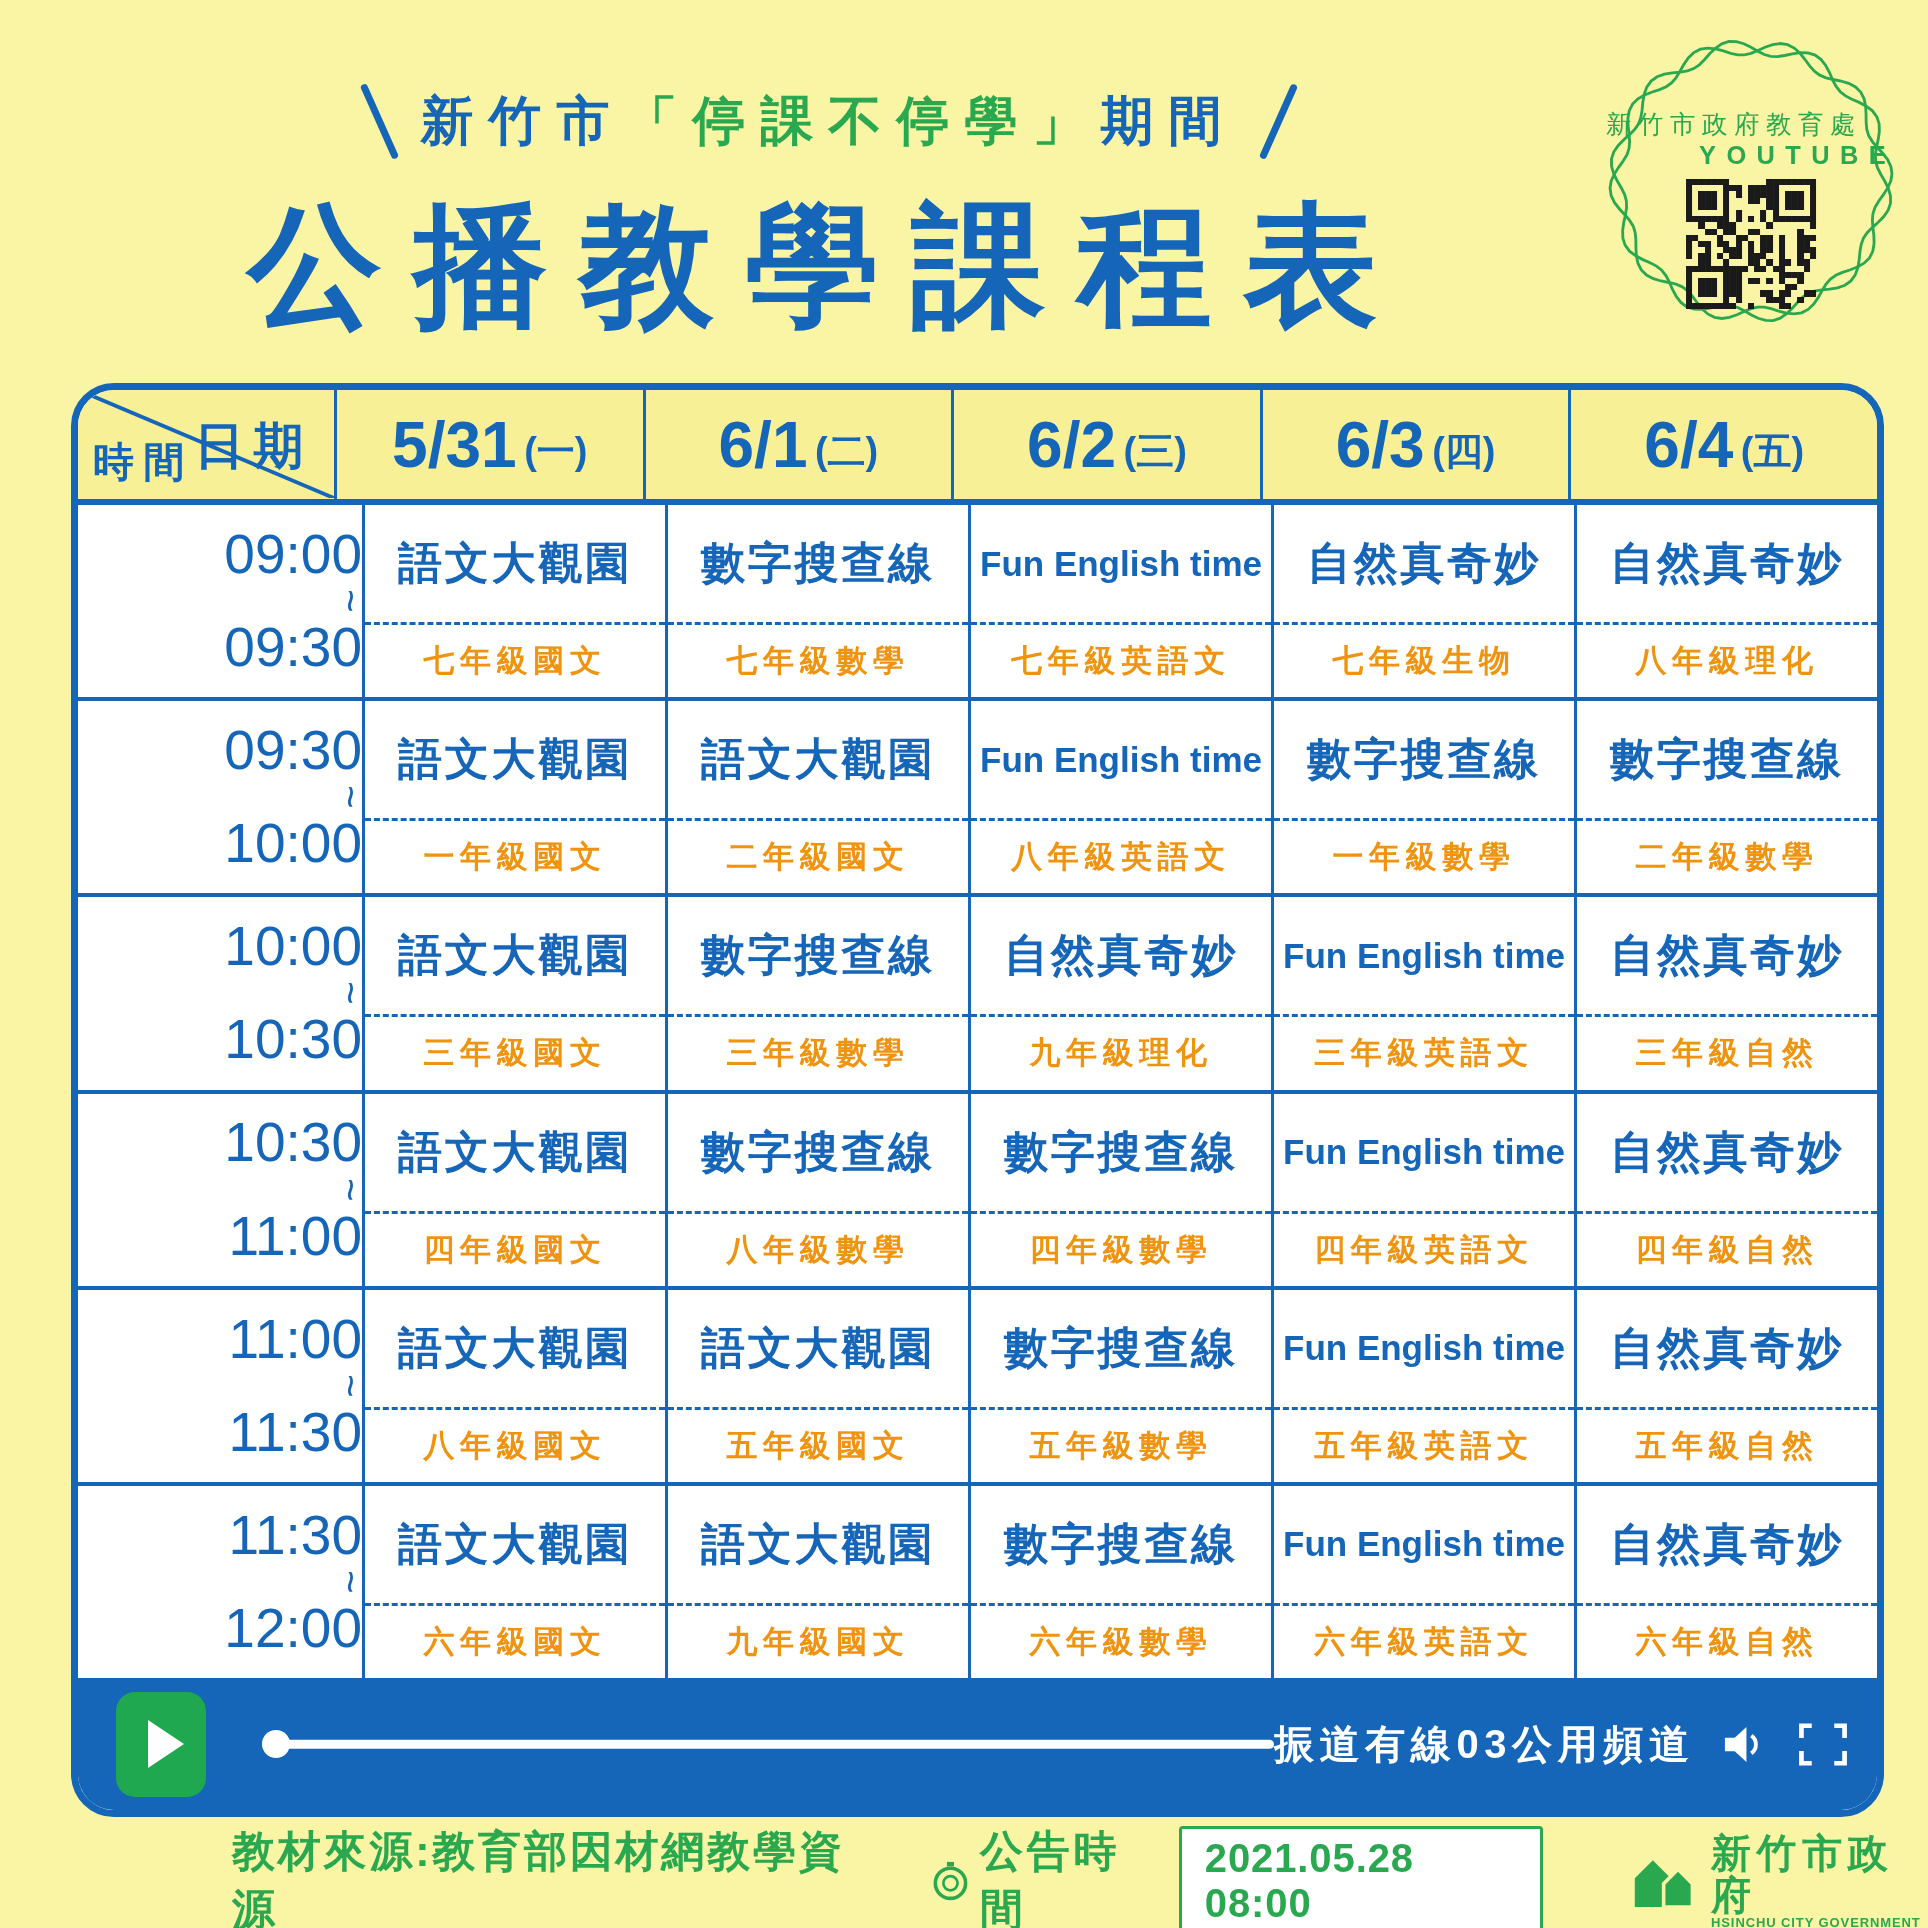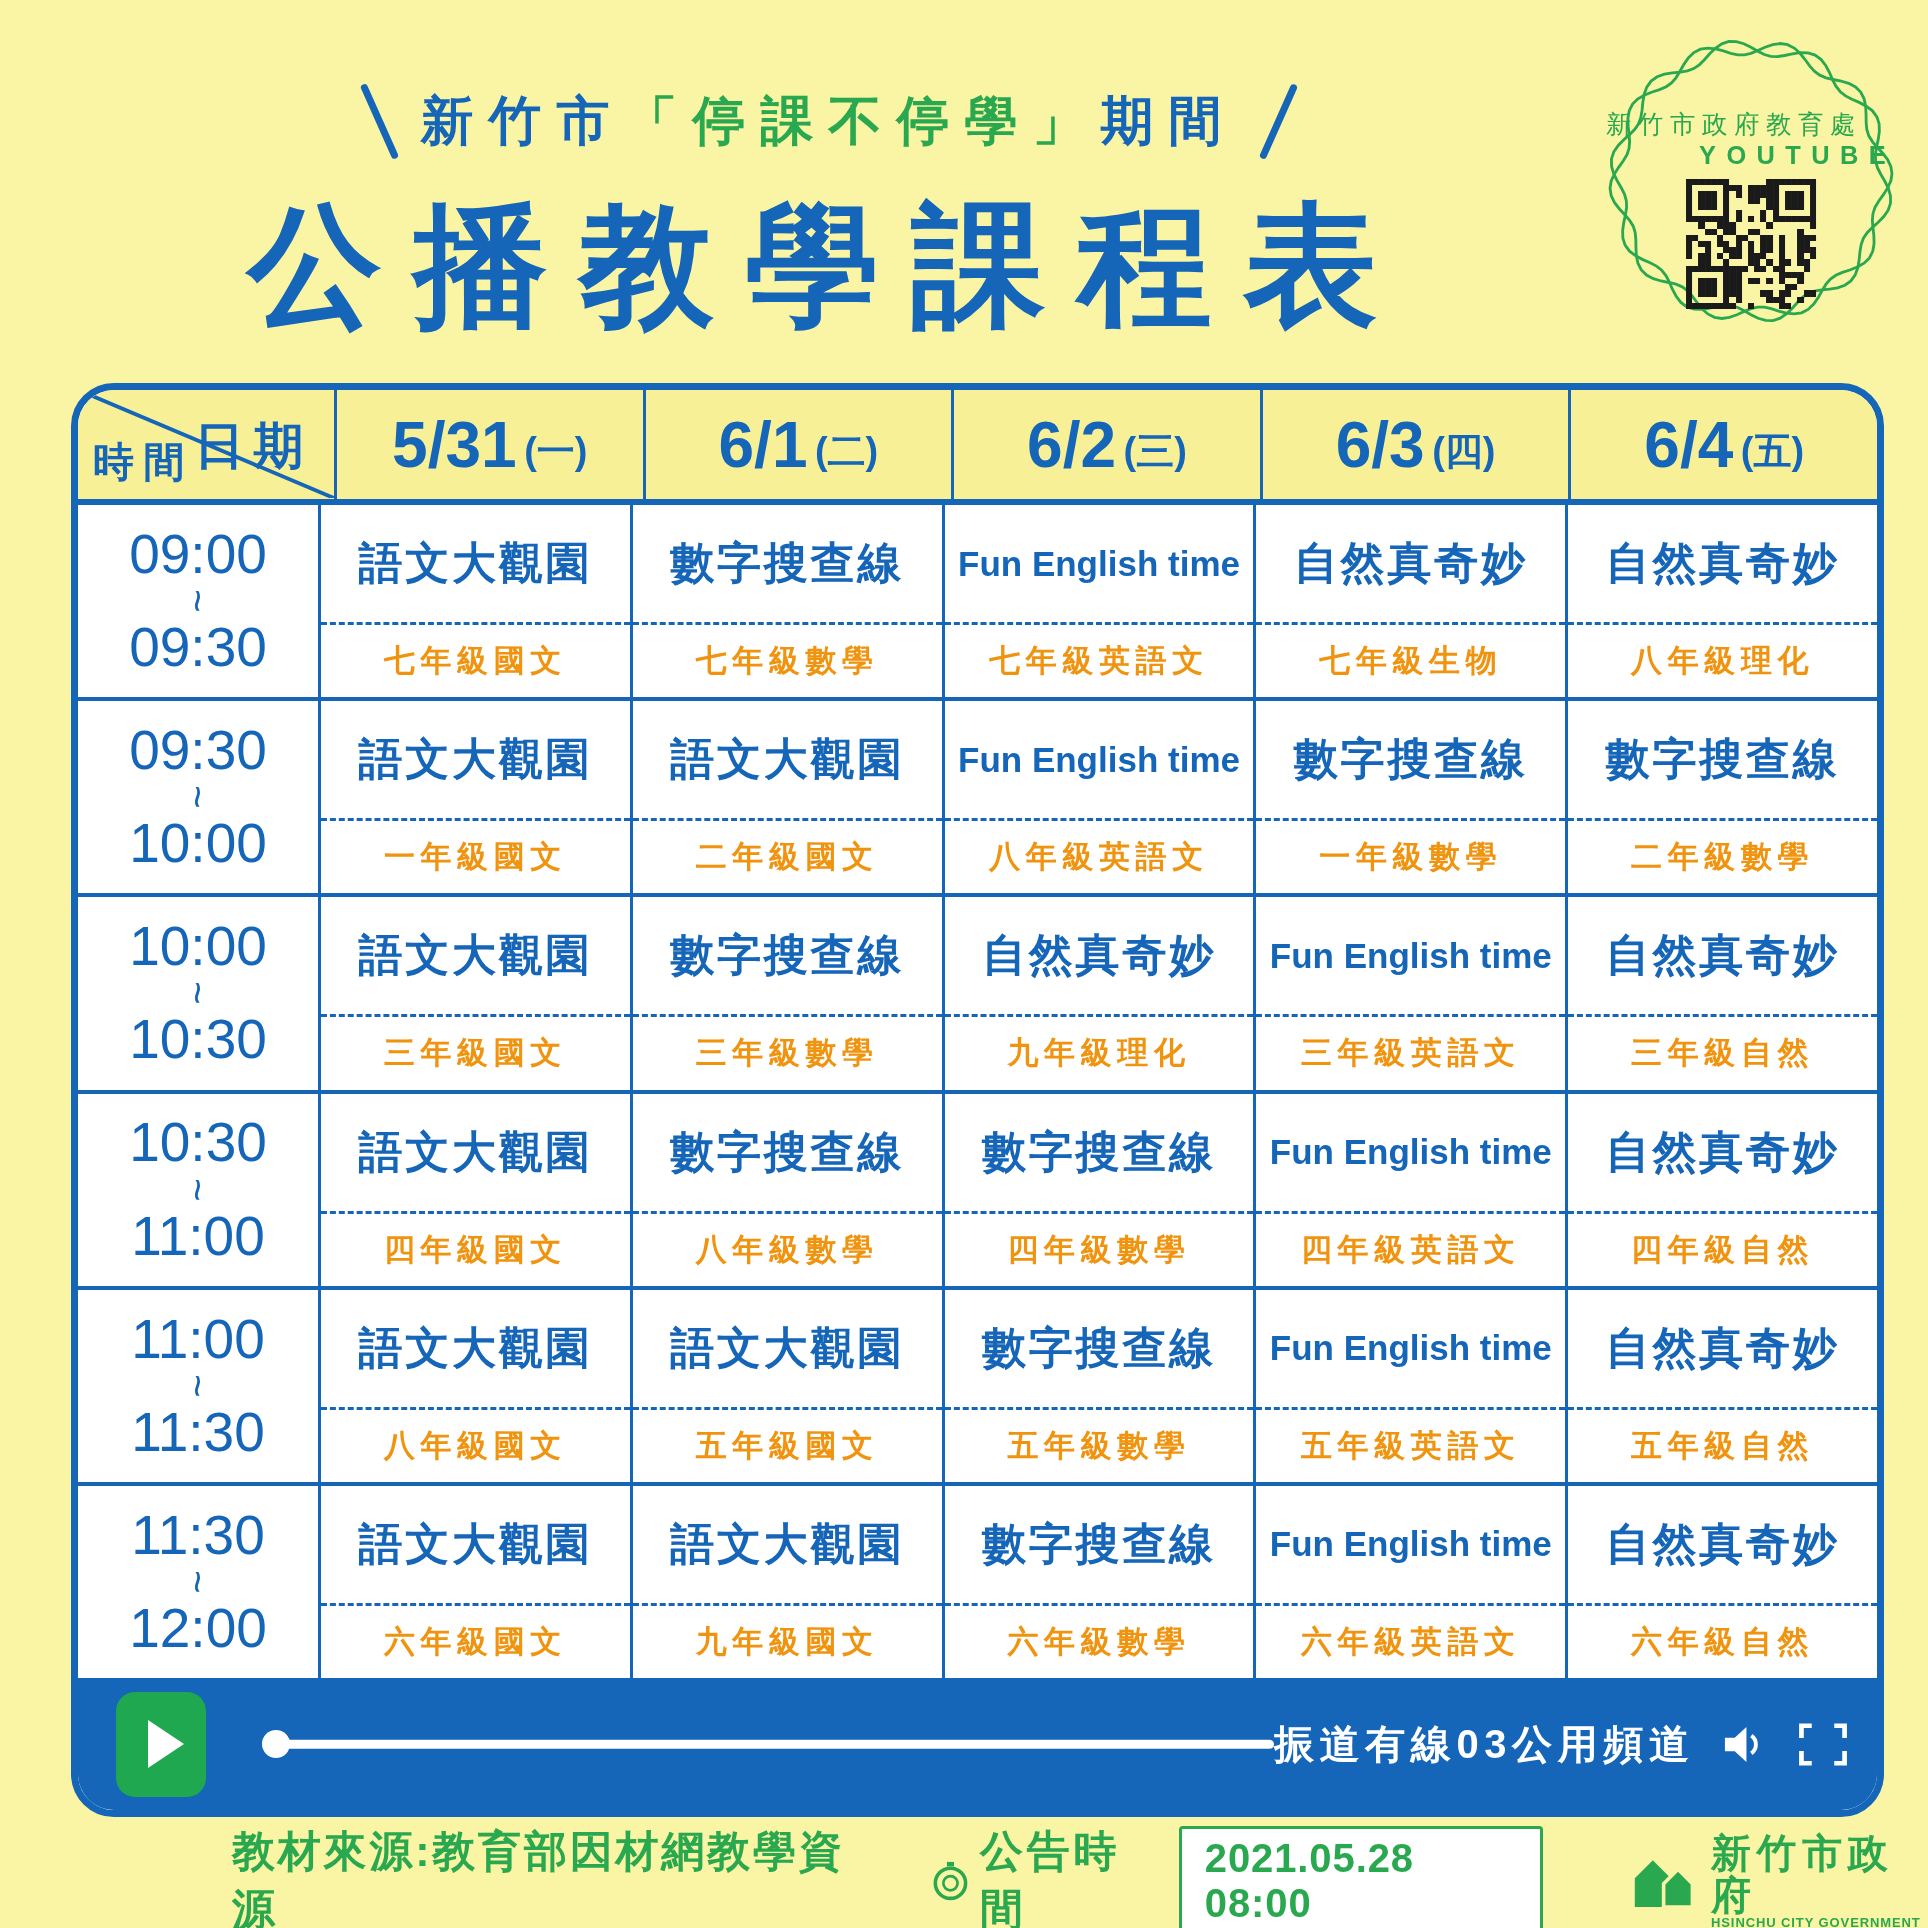--- a/index.html
+++ b/index.html
@@ -52,22 +52,22 @@
     color:var(--blue); letter-spacing:9.4px;}
   .corner-time{position:absolute; bottom:9.4px; left:15px; font-size:41px; font-weight:700;
     color:var(--blue); letter-spacing:9.4px;}
   .dcell{flex:1; border-left:3.8px solid var(--blue);
     display:flex; align-items:center; justify-content:center; gap:7.5px;}
   .dnum{font-size:64px; font-weight:800; color:var(--blue);}
   .dday{font-size:38px; font-weight:700; color:var(--blue); margin-top:13px;}
   #tbody{flex:1; display:flex; flex-direction:column;}
   .trow{flex:1; display:flex;}
   .trow + .trow{border-top:4.7px solid var(--blue);}
-  .tcell.time{width:240px; flex:none; display:flex; flex-direction:column;
-    align-items:center; justify-content:center; color:var(--blue);
+  .tcell.time{width:284px; flex:none; display:flex; flex-direction:column;
+    align-items:flex-end; justify-content:center; color:var(--blue);
     font-size:55px; font-weight:400; line-height:1.04;}
   .tilde{transform:rotate(90deg); font-size:40px; line-height:0.9; font-weight:400;}
   .tcell.prog{flex:1; border-left:3.8px solid var(--blue); display:flex; flex-direction:column;}
   .pname{height:117px; flex:none; display:flex; align-items:center; justify-content:center;
     color:var(--blue); font-size:44px; font-weight:800; letter-spacing:2.8px; white-space:nowrap;}
   .pname.latin{font-size:35px; letter-spacing:0; font-weight:700;}
   .dash{border-top:3.8px dashed var(--blue); flex:none;}
   .gname{flex:1; display:flex; align-items:center; justify-content:center;
     color:var(--orange); font-size:31px; font-weight:700; letter-spacing:5.6px; white-space:nowrap;}
   

